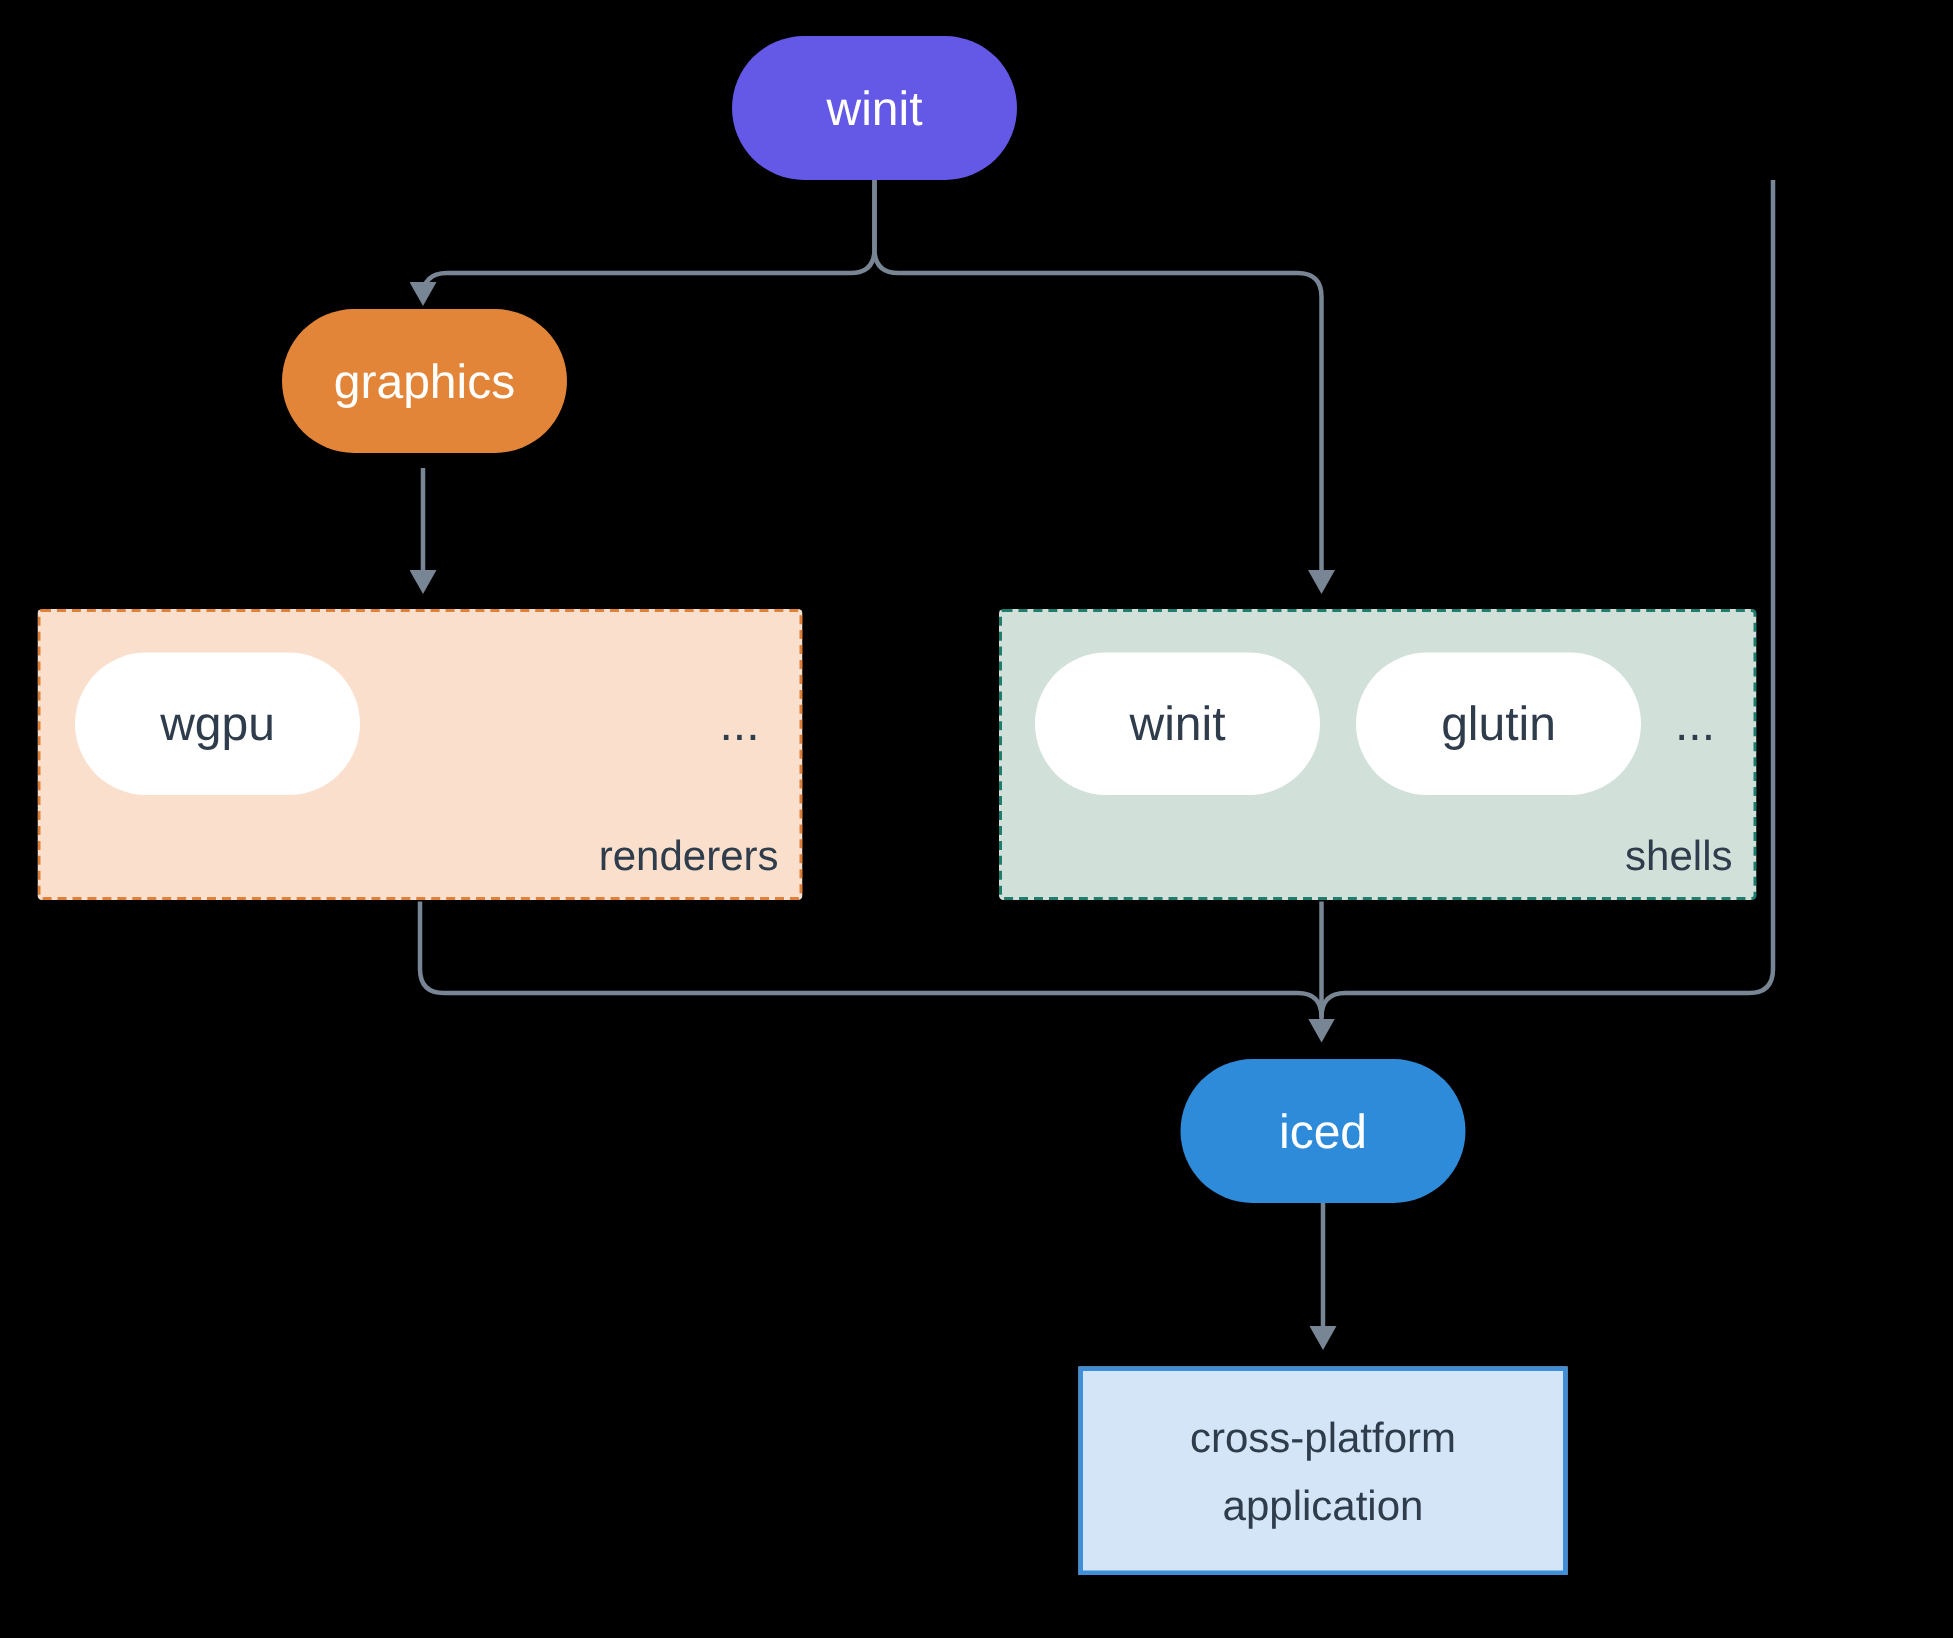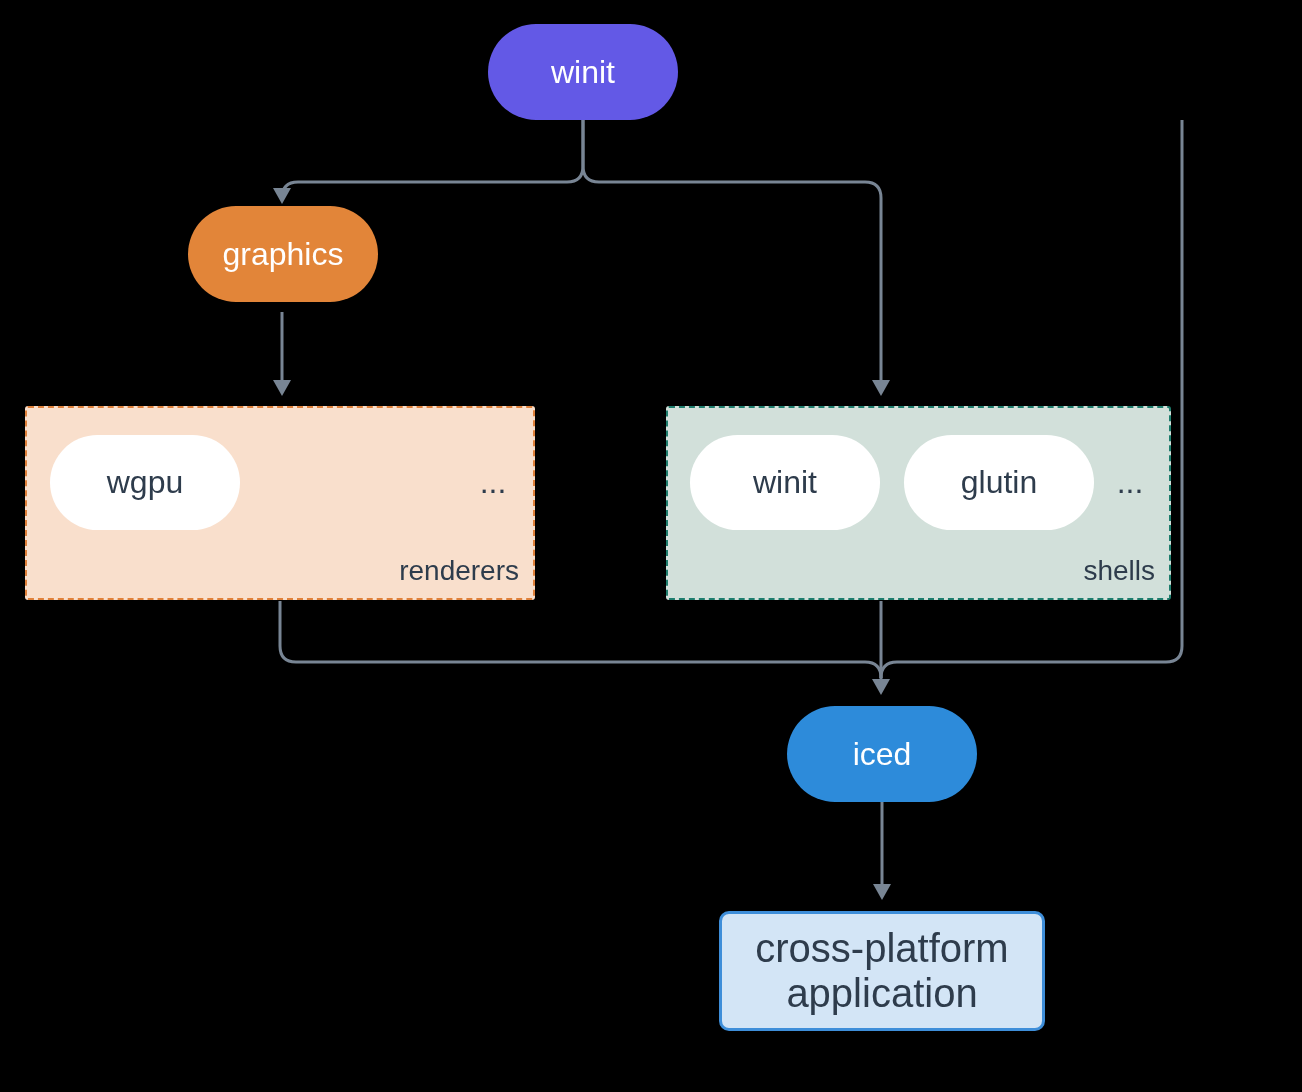--- a/index.html
+++ b/index.html
@@ -85,30 +85,30 @@
   .group-label {
     position: absolute;
     right: 14px;
     bottom: 11px;
     font-size: 28px;
     color: var(--dark-text, #2e3c4c);
   }
   .app-box {
     position: absolute;
     left: 719px; top: 911px;
-    width: 326px; height: 120px;
+    width: 326px; height: 139px;
     box-sizing: border-box;
     background: var(--app-fill, #d3e5f6);
     border: 3px solid var(--app-border, #3e8ed9);
-    border-radius: 10px;
+    border-radius: 0;
     display: flex;
     flex-direction: column;
     align-items: center;
     justify-content: center;
-    font-size: 40px;
+    font-size: 28px;
     line-height: 45px;
     color: var(--dark-text, #2e3c4c);
     text-align: center;
   }
 
   
   #node-native   { left: 488px;  top: 24px;  }
   #node-web      { left: 1087px; top: 24px;  }
   #node-graphics { left: 188px;  top: 206px; }
   #node-iced     { left: 787px;  top: 706px; }

